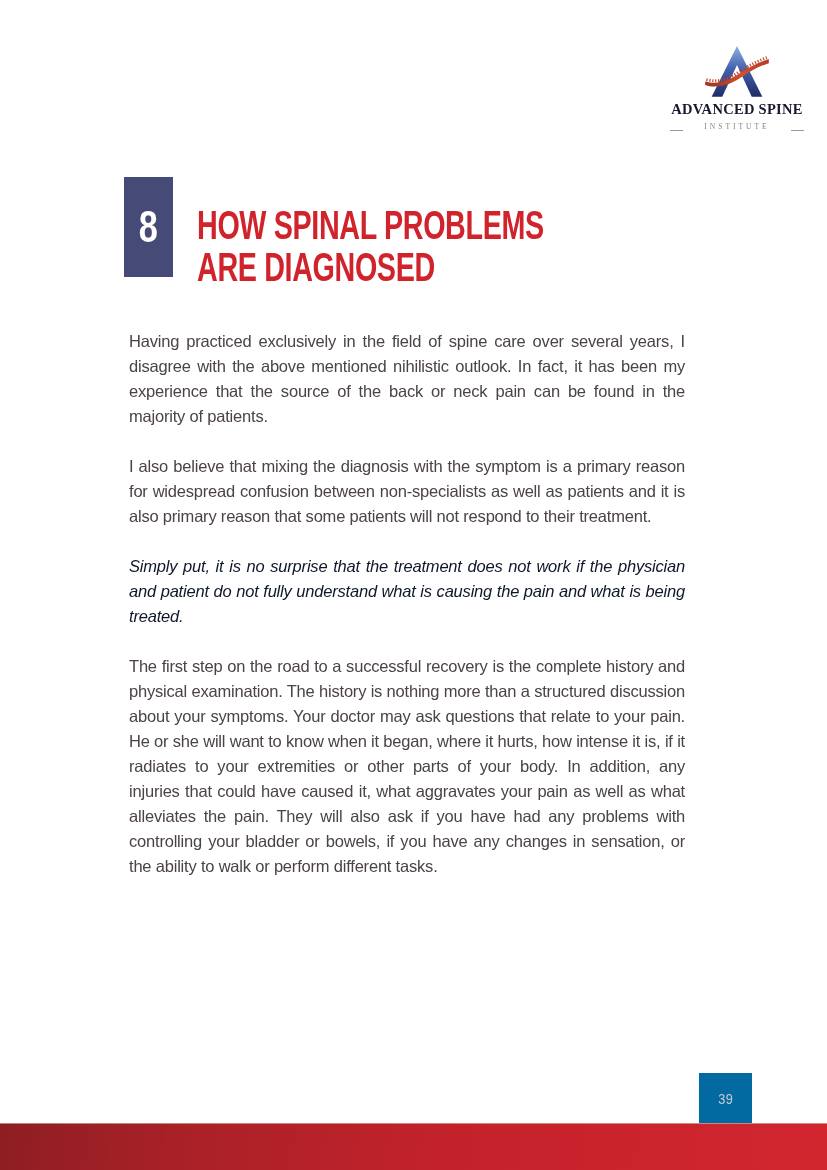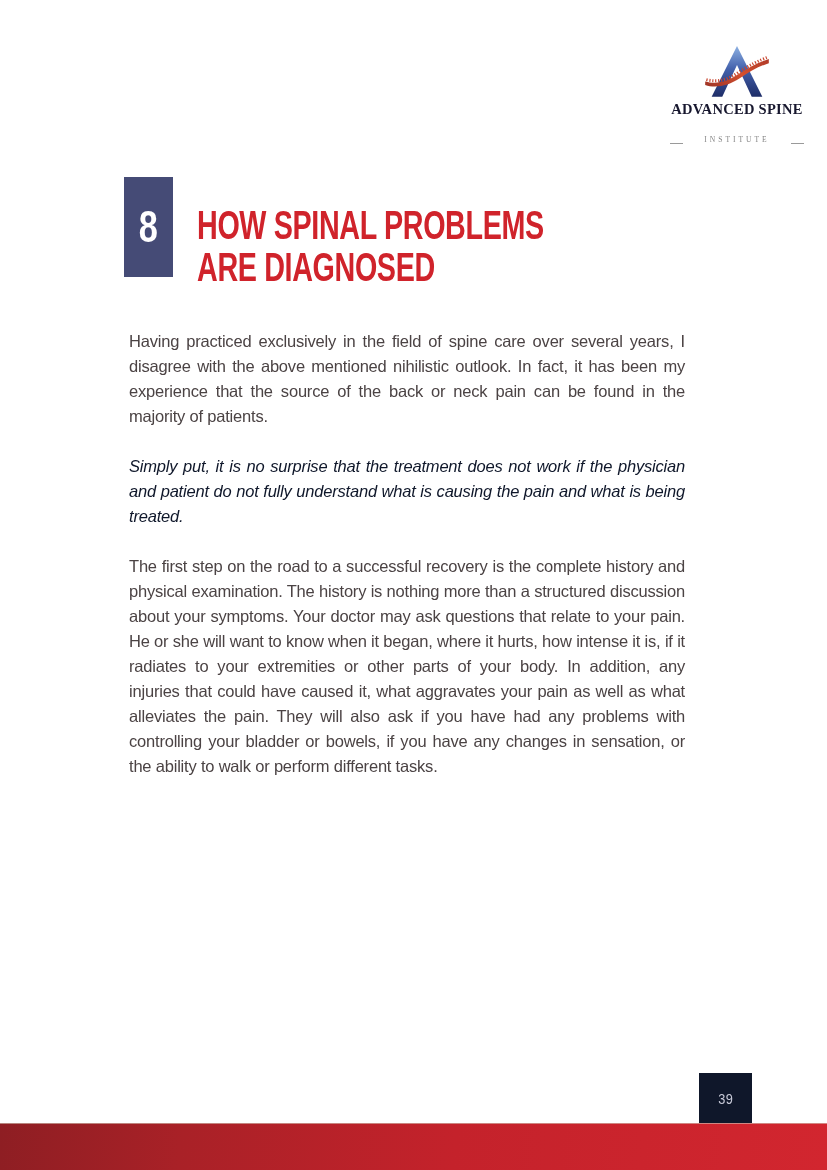--- a/index.html
+++ b/index.html
@@ -19,21 +19,21 @@
     display:flex;flex-direction:column;align-items:center;
   }
   .logo-mark{display:block;}
   .logo-name{
     font-family:"Liberation Serif", serif;
     font-weight:bold;font-size:14.5px;letter-spacing:.3px;
     color:#17172e;margin-top:1px;white-space:nowrap;
   }
   .logo-sub{
     display:flex;align-items:flex-end;gap:21px;width:100%;
-    margin-top:17px;
+    margin-top:4px;
   }
   .logo-sub .rule{flex:1;height:1px;background:#9a9a9a;}
   .logo-sub-text{
     font-family:"Liberation Serif", serif;
     font-size:7.5px;letter-spacing:3px;color:#838383;white-space:nowrap;
   }
 
   
   .chapter{position:absolute;left:124px;top:177px;display:flex;}
   .chapter-num{
@@ -62,21 +62,21 @@
     text-align:justify;
   }
   .content p{margin:0 0 25px 0;}
   .content p.emphasis-red{
     color:#0f172a;font-style:italic;
   }
 
   
   .page-tab{
     position:absolute;left:699px;top:1073px;width:53px;height:50px;
-    background:#0f172a;
+    background:#0369a1;
     display:flex;align-items:center;justify-content:center;
   }
   .page-tab span{
     color:#c9cbd9;font-size:15px;letter-spacing:.5px;
     display:inline-block;transform:scaleX(.85);
   }
   .footer-bar{
     position:absolute;left:0;bottom:0;width:827px;height:47px;
     background:linear-gradient(96deg,#8e1e23 0%,#a92127 22%,#c4222b 55%,#d2262f 100%);
     border-top:1px solid rgba(210,200,185,.6);
@@ -119,20 +119,21 @@
       <span>8</span>
     </div>
     <h1 class="chapter-title">
       <span>HOW SPINAL PROBLEMS</span><br>
       <span>ARE DIAGNOSED</span>
     </h1>
   </div>
 
   <div class="content">
     <p>Having practiced exclusively in the field of spine care over several years, I disagree with the above mentioned nihilistic outlook. In fact, it has been my experience that the source of the back or neck pain can be found in the majority of patients.</p>
+    <p>I also believe that mixing the diagnosis with the symptom is a primary reason for widespread confusion between non-specialists as well as patients and it is also primary reason that some patients will not respond to their treatment.</p>
     <p class="emphasis-red">Simply put, it is no surprise that the treatment does not work if the physician and patient do not fully understand what is causing the pain and what is being treated.</p>
     <p>The first step on the road to a successful recovery is the complete history and physical examination. The history is nothing more than a structured discussion about your symptoms. Your doctor may ask questions that relate to your pain. He or she will want to know when it began, where it hurts, how intense it is, if it radiates to your extremities or other parts of your body. In addition, any injuries that could have caused it, what aggravates your pain as well as what alleviates the pain. They will also ask if you have had any problems with controlling your bladder or bowels, if you have any changes in sensation, or the ability to walk or perform different tasks.</p>
   </div>
 
   <div class="page-tab">
     <span>39</span>
   </div>
   <div class="footer-bar"></div>
 
 </div>

